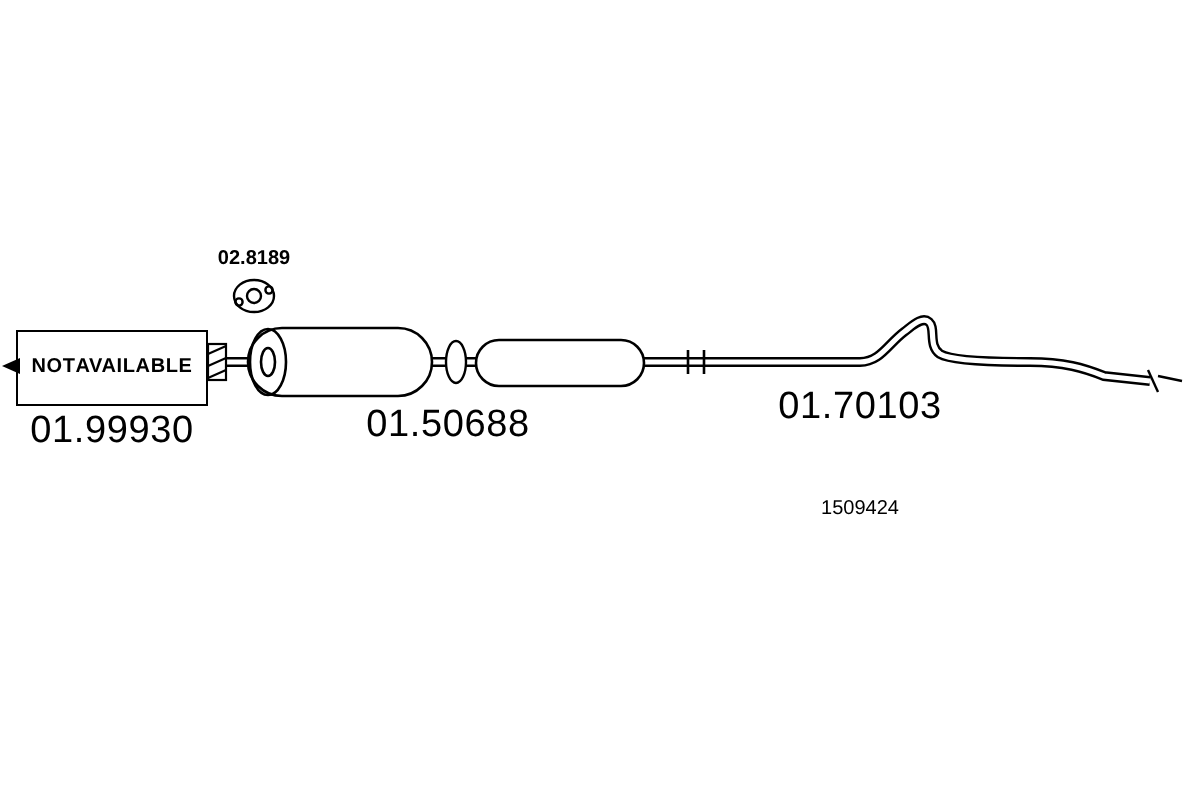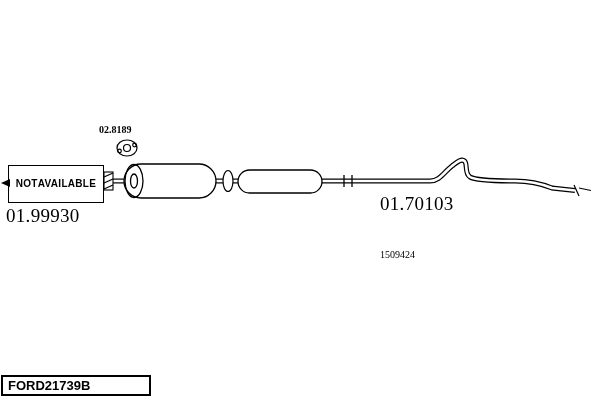--- a/index.html
+++ b/index.html
@@ -12,23 +12,23 @@
     color: #000;
     overflow: hidden;
   }
   .diagram-svg {
     position: absolute;
     left: 0; top: 0;
     width: 600px; height: 400px;
   }
   .label {
     position: absolute;
+    text-align: center;
     color: #000;
     white-space: nowrap;
-    font-family: Liberation Serif, serif;
   }
   .part-number { font-size: 19px; letter-spacing: 0.3px; }
   .ref-number  { font-size: 10px; margin-top: 39px; }
   .gasket-label { font-size: 10px; font-weight: bold; }
   .na-box {
     position: absolute;
     left: 8px; top: 165px;
     width: 96px; height: 38px;
     border: 1px solid #000;
     box-sizing: border-box;
@@ -115,23 +115,21 @@
 
   <div class="na-box">
     <span>NOT</span>
     <span>AVAILABLE</span>
   </div>
 
   <div class="label part-number" style="left:6px; top:205px; width:100px;">01.99930</div>
 
   <div class="label gasket-label" style="left:99px; top:124px; width:56px;">02.8189</div>
 
+  <div class="label part-number" style="left:168px; top:202px; width:112px;">01.50688</div>
 
 
   <div class="label part-number" style="left:380px; top:193px; width:100px;">01.70103</div>
 
   <div class="label ref-number" style="left:380px; top:210px; width:100px;">1509424</div>
 
-  <div class="footer-box">
-    <span>FORD21739B</span>
-  </div>
 
 </div>
 
 </body></html>

